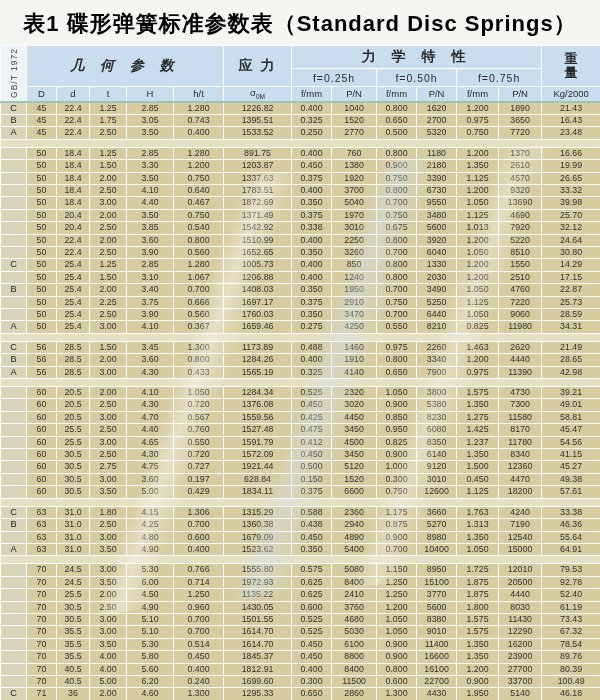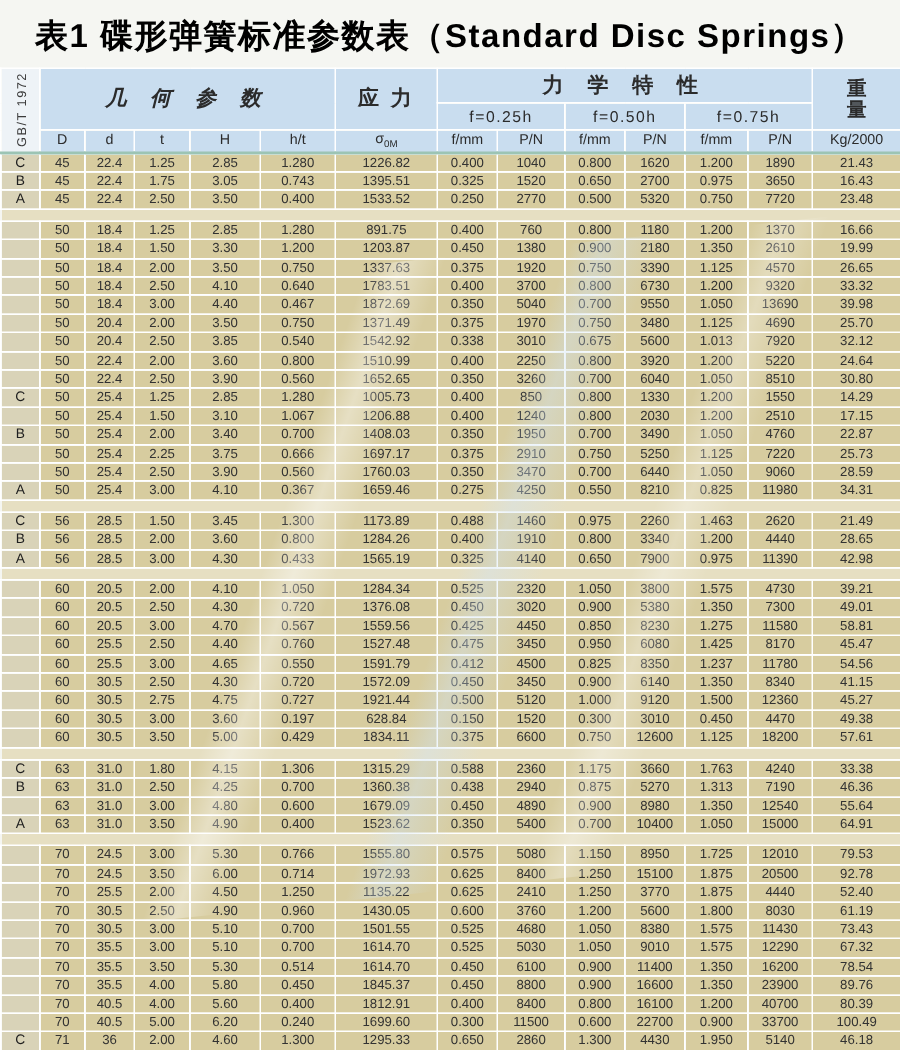--- a/index.html
+++ b/index.html
@@ -806,21 +806,21 @@
         <td>40.5</td>
         <td>4.00</td>
         <td>5.60</td>
         <td>0.400</td>
         <td>1812.91</td>
         <td>0.400</td>
         <td>8400</td>
         <td>0.800</td>
         <td>16100</td>
         <td>1.200</td>
-        <td>40700</td>
+        <td>27700</td>
         <td>80.39</td>
       </tr>
       <tr>
         <td class="lbl"></td>
         <td>70</td>
         <td>40.5</td>
         <td>5.00</td>
         <td>6.20</td>
         <td>0.240</td>
         <td>1699.60</td>

